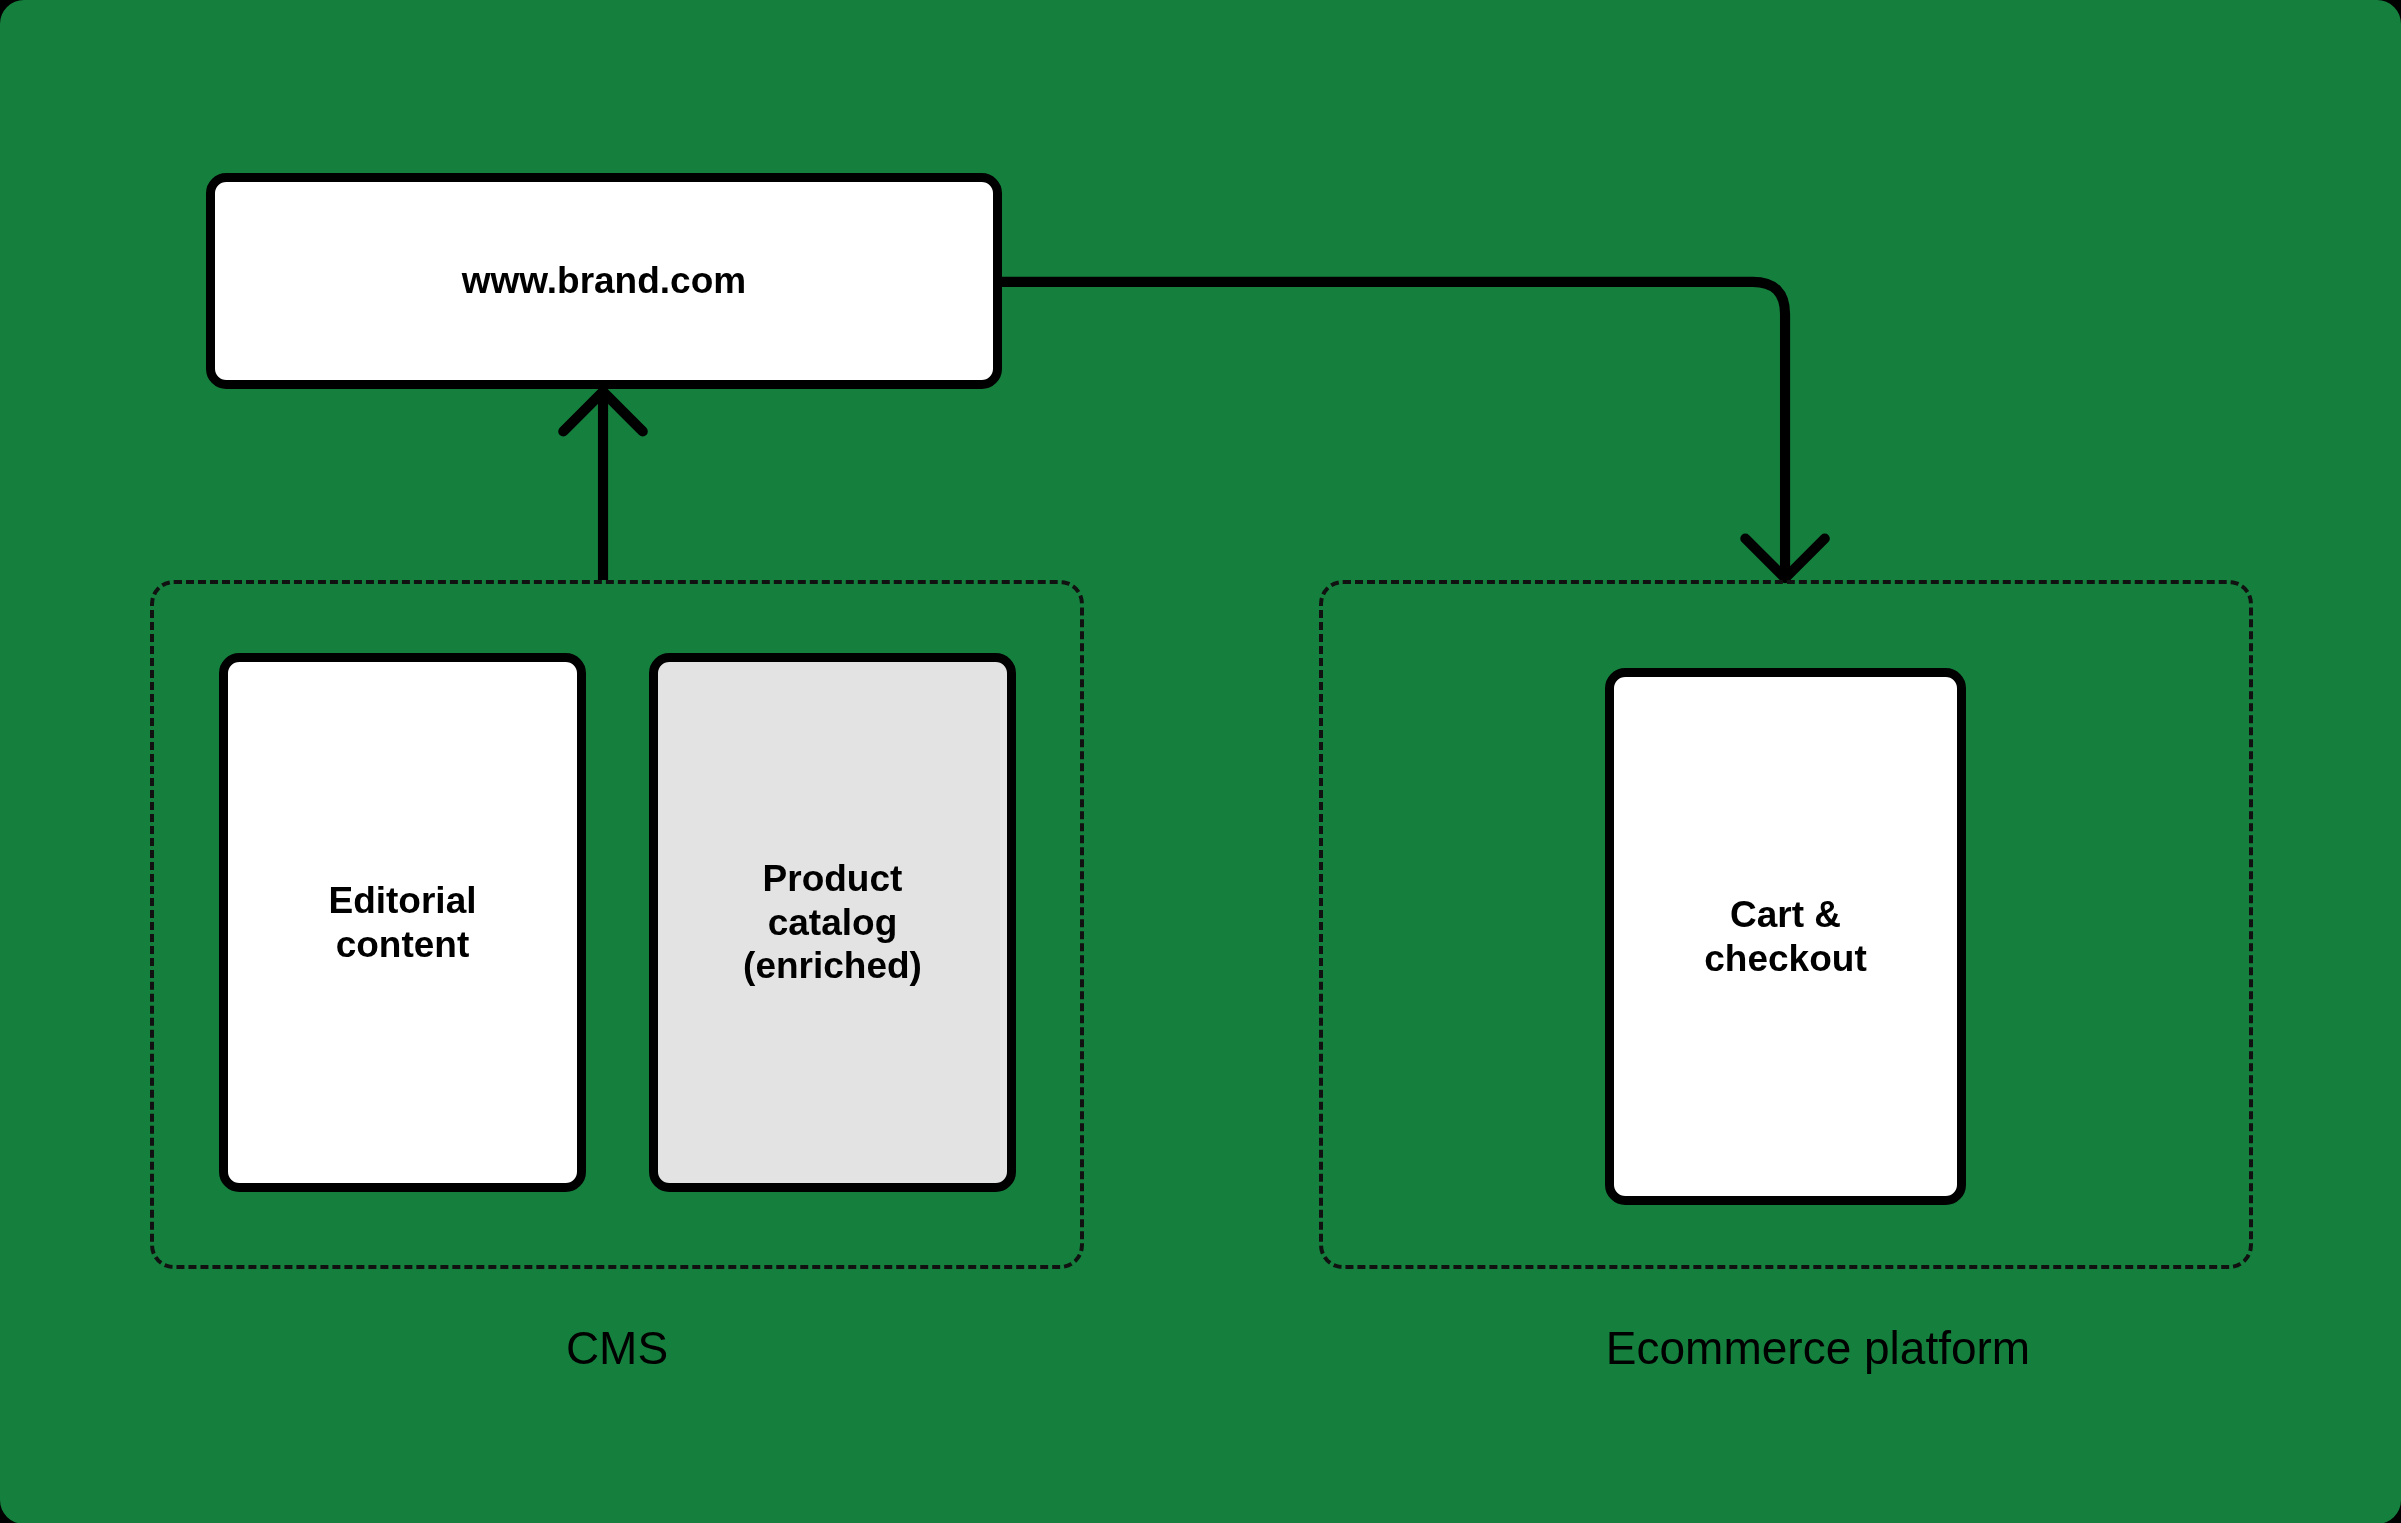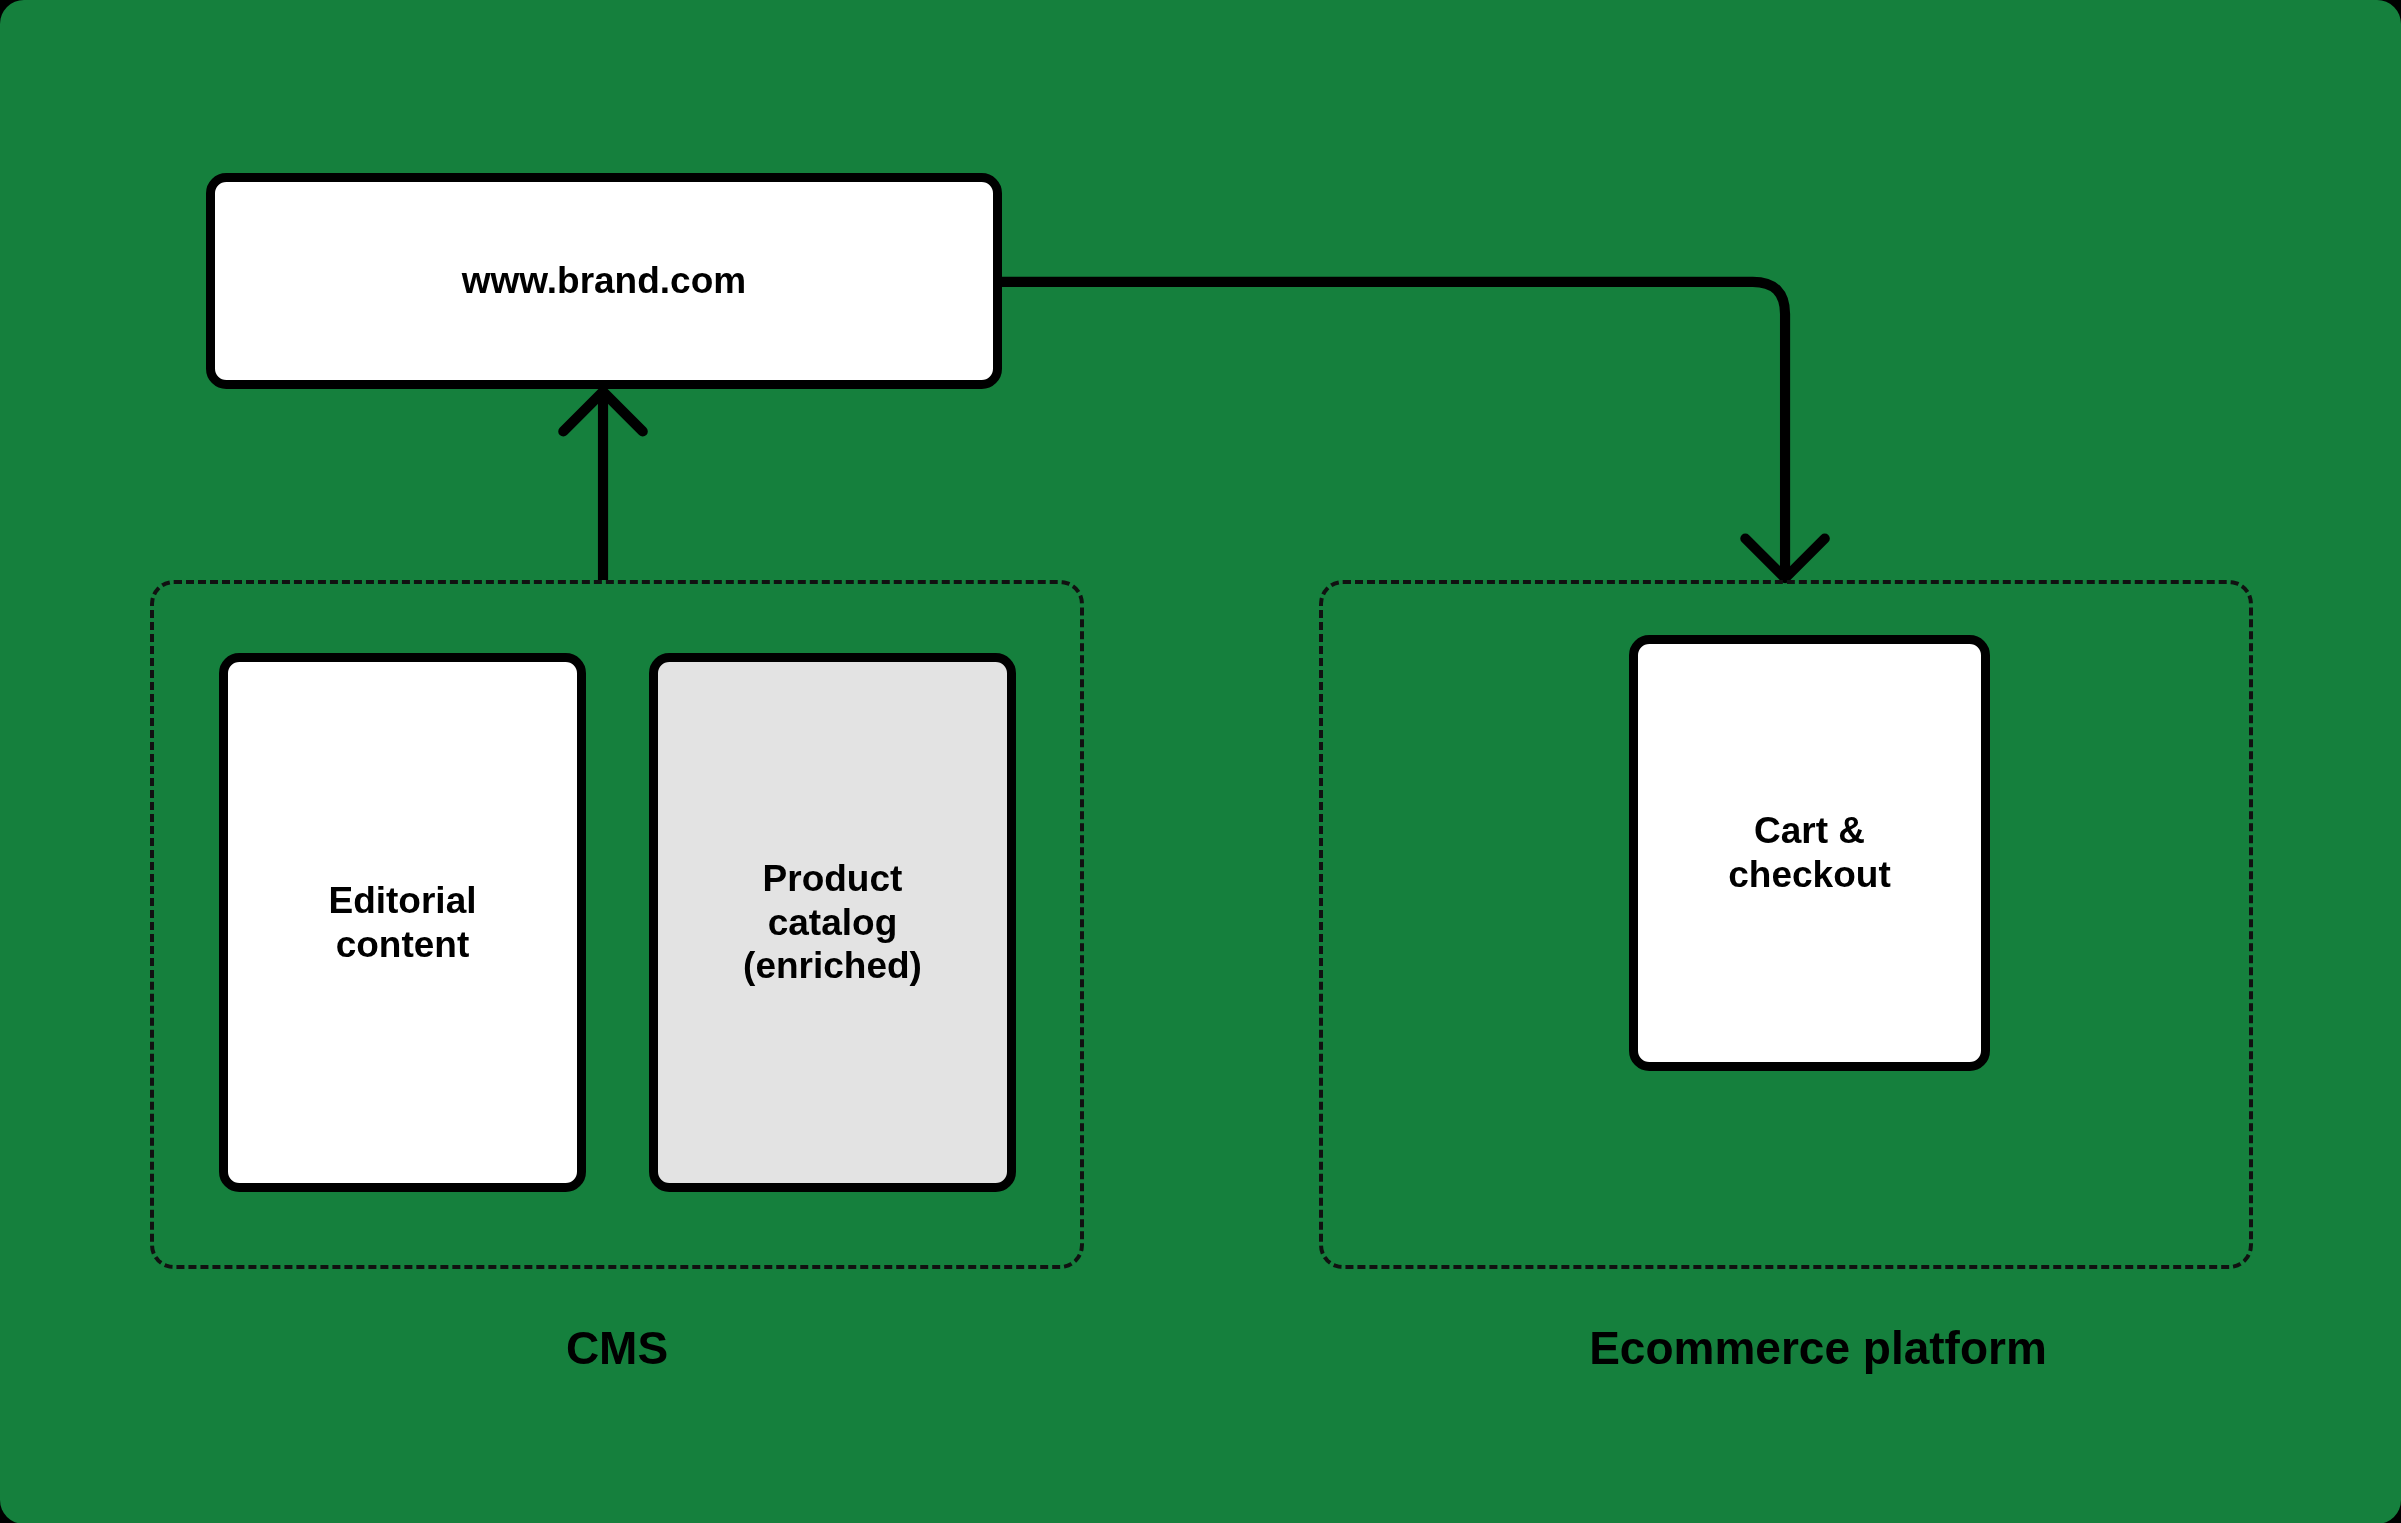--- a/index.html
+++ b/index.html
@@ -63,25 +63,24 @@
   #catalog-node {
     left: 649px;
     top: 653px;
     width: 367px;
     height: 539px;
     background: #e3e3e3;
     font-size: 37px;
   }
   #cart-node {
     left: 1605px;
-    top: 635px;
+    top: 668px;
     width: 361px;
-    height: 436px;
+    height: 537px;
     font-size: 37px;
-    margin-left: 24px;
   }
   
   .group-box {
     position: absolute;
     box-sizing: border-box;
     border: 4.6px dashed #111111;
     border-radius: 24px;
     background: transparent;
   }
   #cms-group {
@@ -94,21 +93,21 @@
     left: 1319px;
     top: 580px;
     width: 934px;
     height: 689px;
   }
   
   .group-caption {
     position: absolute;
     text-align: center;
     color: #000000;
-    font-weight: 700;
+    font-weight: 400;
     font-size: 46px;
     white-space: nowrap;
   }
   #cms-caption {
     left: 150px;
     top: 1321px;
     width: 934px;
   }
   #ecommerce-caption {
     left: 1351px;

